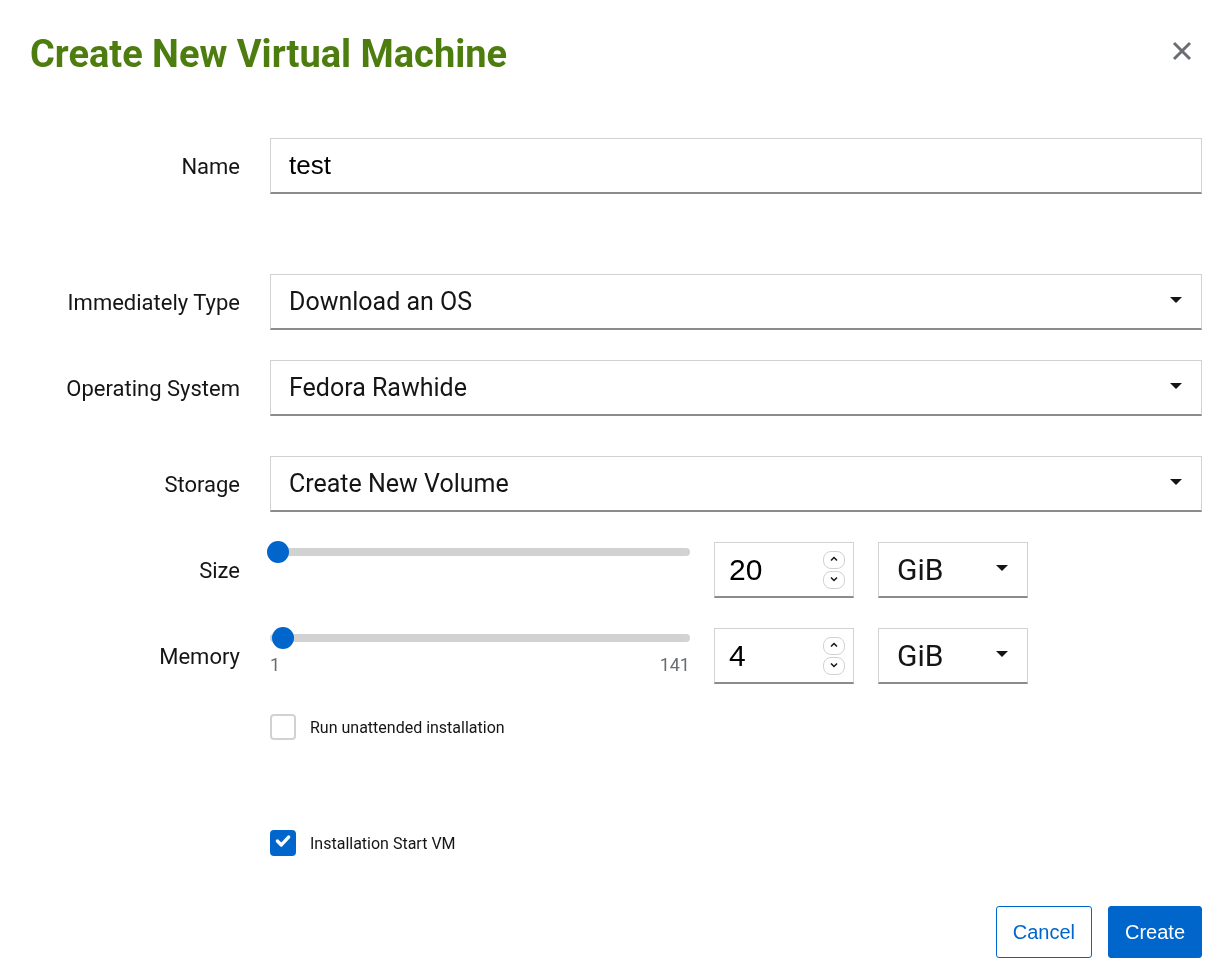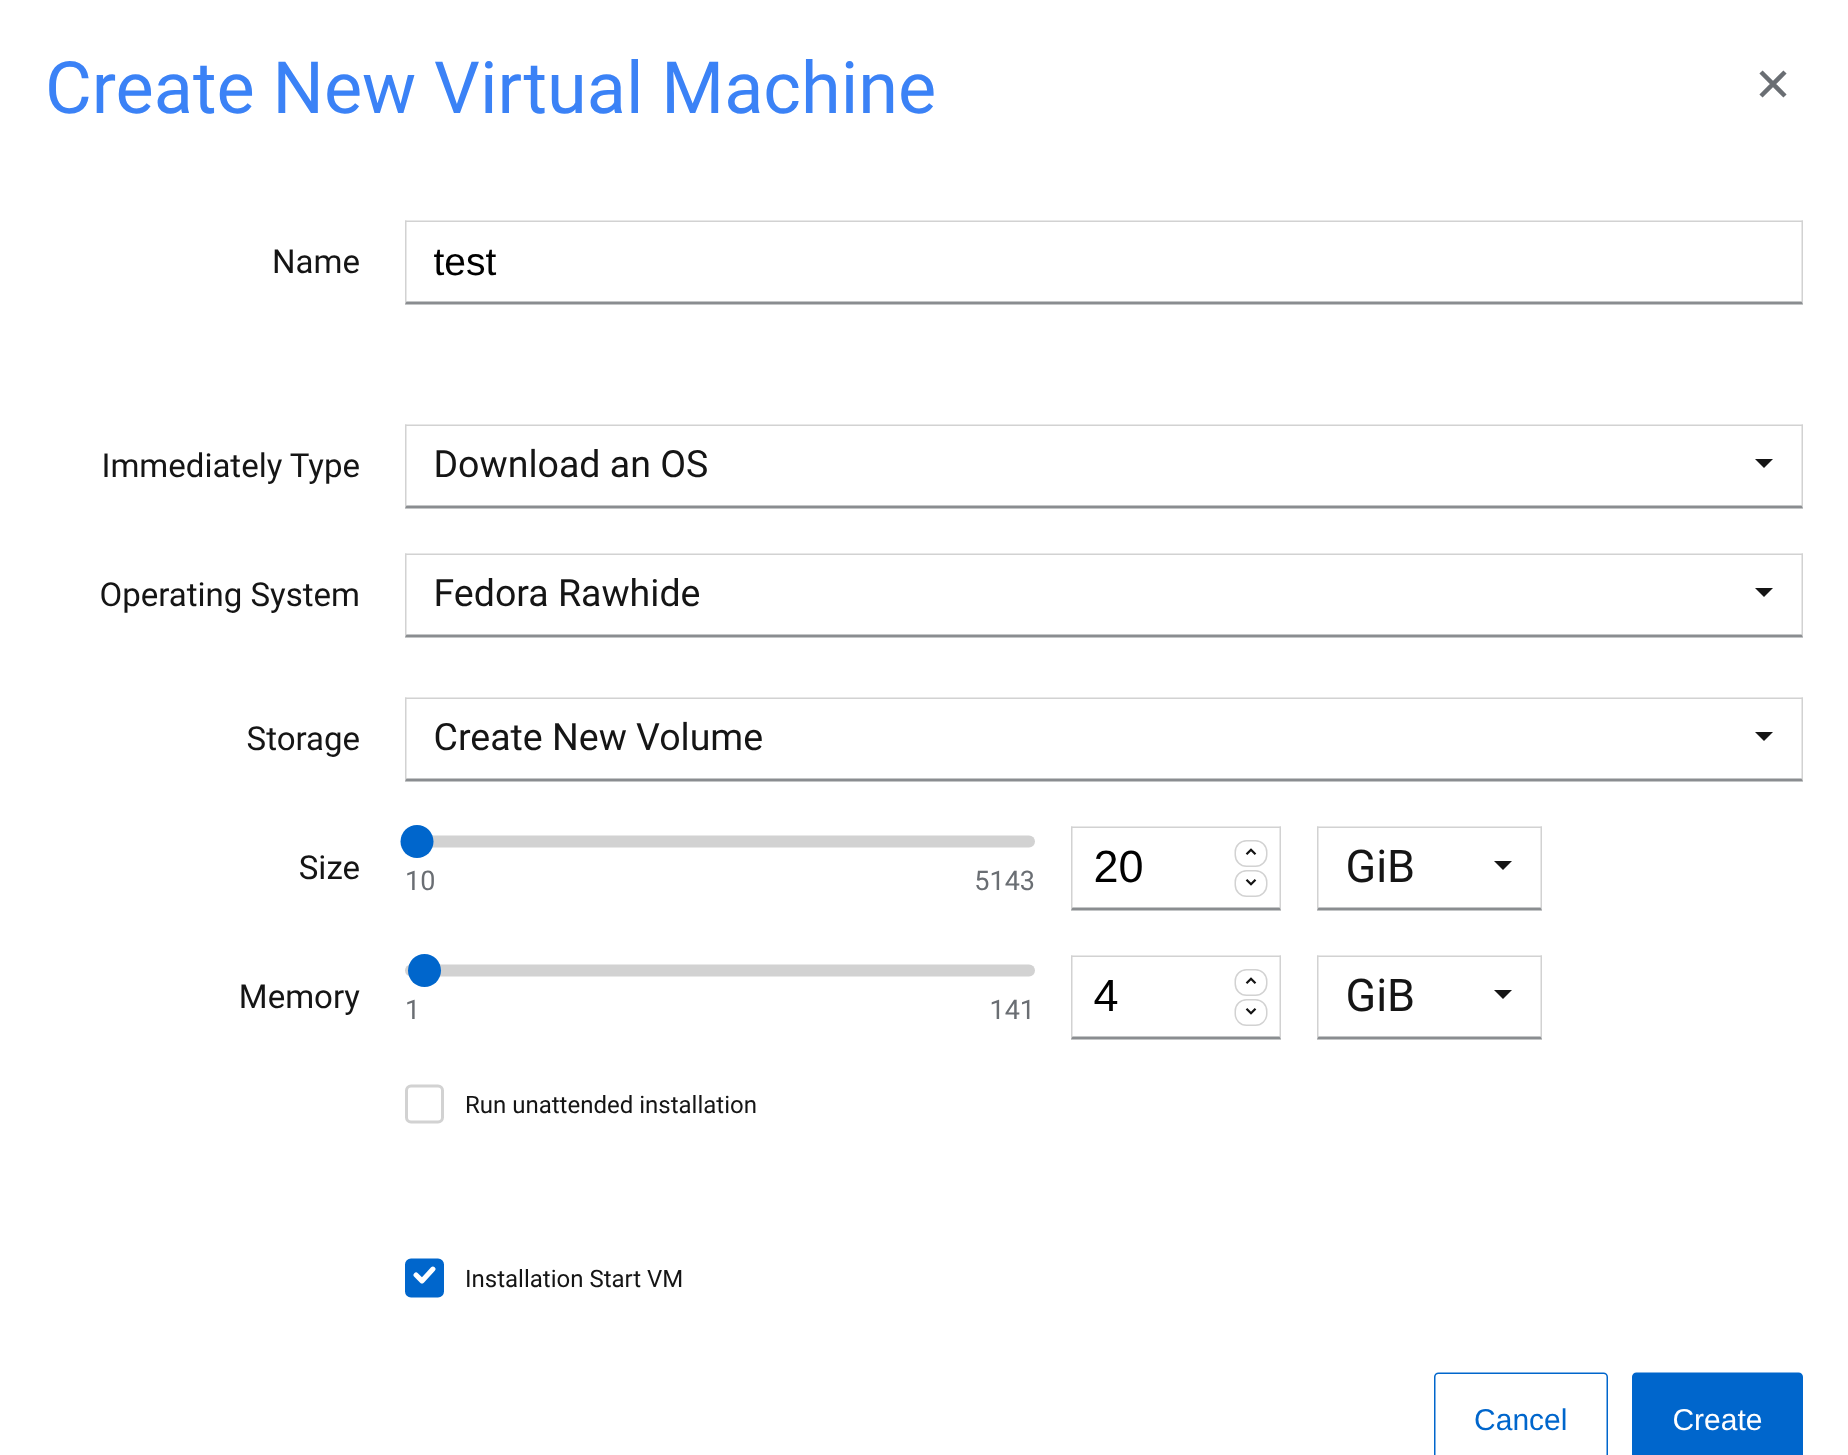--- a/index.html
+++ b/index.html
@@ -15,23 +15,23 @@
       width: 1232px;
       height: 970px;
     }
     .dialog-header {
       display: flex;
       justify-content: space-between;
       align-items: center;
       margin-bottom: 60px;
     }
     .dialog-title {
-      font-size: 48px;
-      font-weight: 400;
-      color: #3b82f6;
+      font-size: 38px;
+      font-weight: 700;
+      color: #4d7c0f;
     }
     .close-button {
       cursor: pointer;
       color: #6a6e73;
       font-size: 28px;
       background: none;
       border: none;
       padding: 8px;
       display: flex;
       align-items: center;
@@ -225,22 +225,22 @@
       font-size: 16px;
       cursor: pointer;
     }
     .dialog-footer {
       display: flex;
       justify-content: flex-end;
       gap: 16px;
       margin-top: 50px;
     }
     .btn {
-      height: 64px;
-      padding: 0 26px;
+      height: 52px;
+      padding: 0 16px;
       font-size: 20px;
       cursor: pointer;
       border-radius: 3px;
     }
     .btn-secondary {
       background: #fff;
       border: 1.5px solid #0066cc;
       color: #0066cc;
     }
     .btn-primary {
@@ -323,24 +323,20 @@
 </div>
 
 <div class="form-row">
   <label class="form-label">Size</label>
   <div class="form-control slider-row">
     <div class="slider-container">
       <div class="slider-track-wrapper">
         <div class="slider-track">
           <div class="slider-thumb" style="left: 2%"></div>
         </div>
-      </div>
-      <div class="slider-labels">
-        <span>10</span>
-        <span>5143</span>
       </div>
     </div>
     <div class="number-input-wrapper">
       <input class="number-input" type="text" value="20" style="">
       <div class="spinner-buttons">
         <button class="spinner-btn" aria-label="Increment">
           <span>
             <svg width="8" height="6" viewBox="0 0 8 6" fill="none" stroke="currentColor" stroke-width="1.5">
                 <path d="M1 4.5 L4 1.5 L7 4.5"></path>
               </svg>

